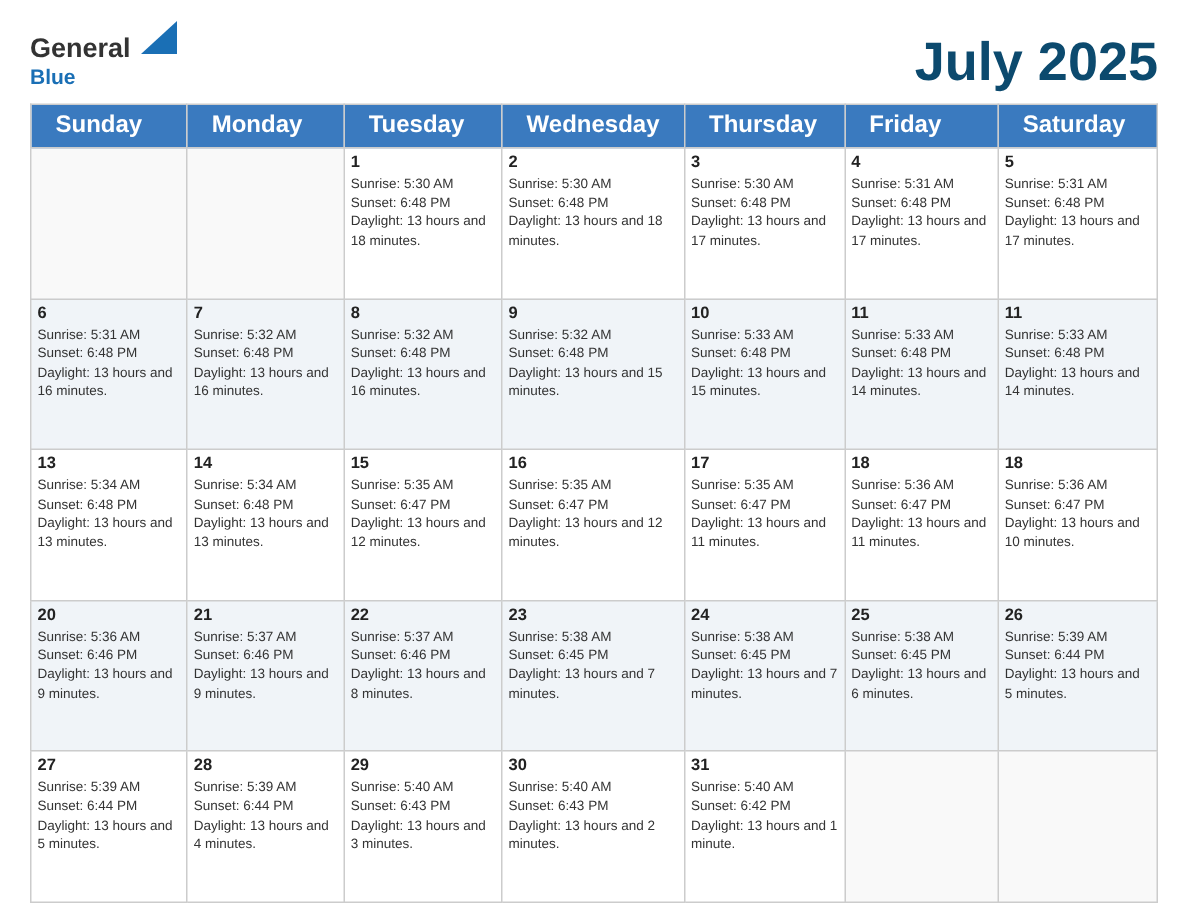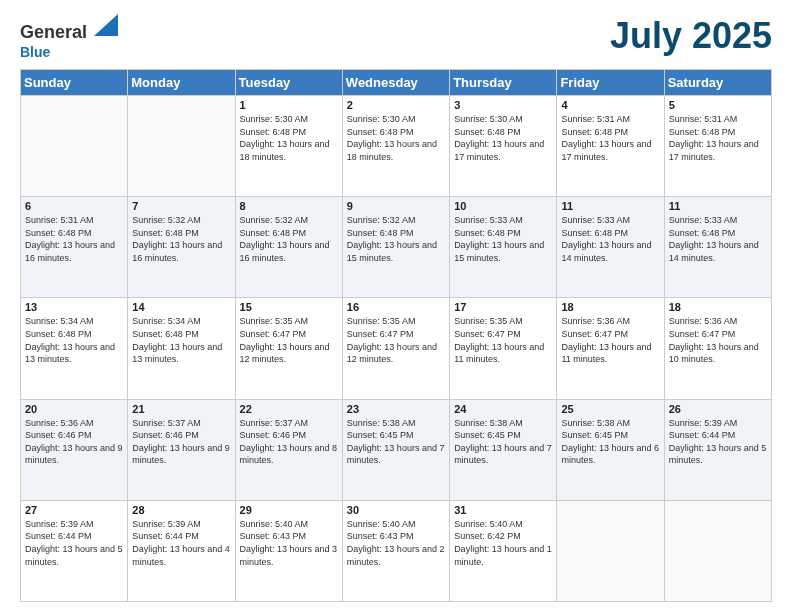--- a/index.html
+++ b/index.html
@@ -13,21 +13,21 @@
     .page {
       width: 792px;
       height: 612px;
       padding: 16px 20px 10px 20px;
       display: flex;
       flex-direction: column;
     }
     .header {
       display: flex;
       justify-content: space-between;
-      align-items: flex-start;
+      align-items: flex-end;
       margin-bottom: 8px;
     }
     .logo {
       display: flex;
       align-items: center;
     }
     .logo-text-general {
       font-size: 18px;
       font-weight: bold;
       color: #333;
@@ -59,23 +59,23 @@
       margin-top: 2px;
     }
     .calendar {
       width: 100%;
       border-collapse: collapse;
       flex: 1;
     }
     .calendar th {
       background-color: #3a7abf;
       color: #fff;
-      font-size: 13px;
-      font-weight: bold;
-      padding: 5px 3px;
+      font-size: 16px;
+      font-weight: bold;
+      padding: 5px 16px;
       text-align: left;
       border: 1px solid #ccc;
     }
     .calendar td {
       border: 1px solid #ccc;
       vertical-align: top;
       padding: 3px 4px;
       font-size: 9.5px;
       color: #333;
       width: calc(100% / 7);

